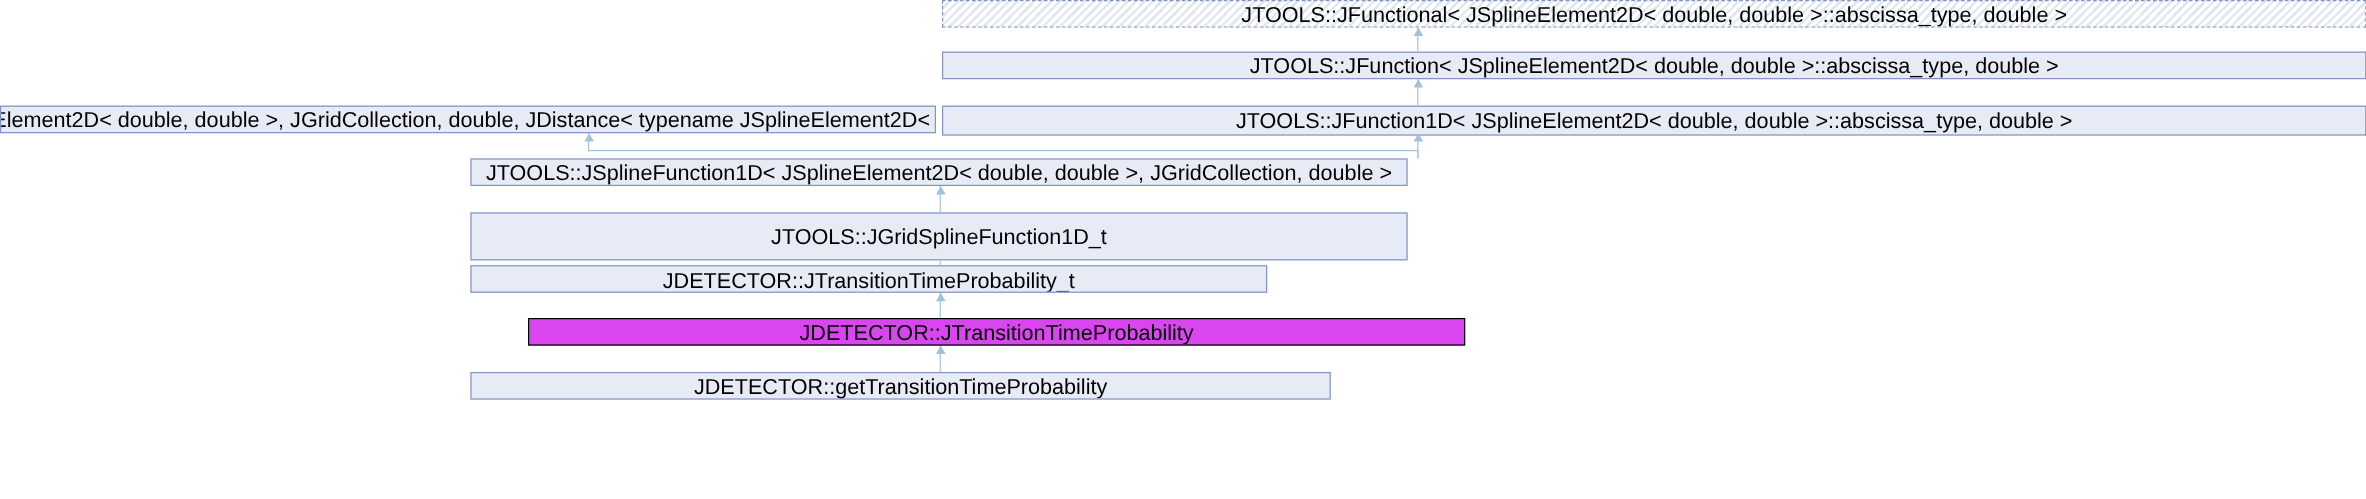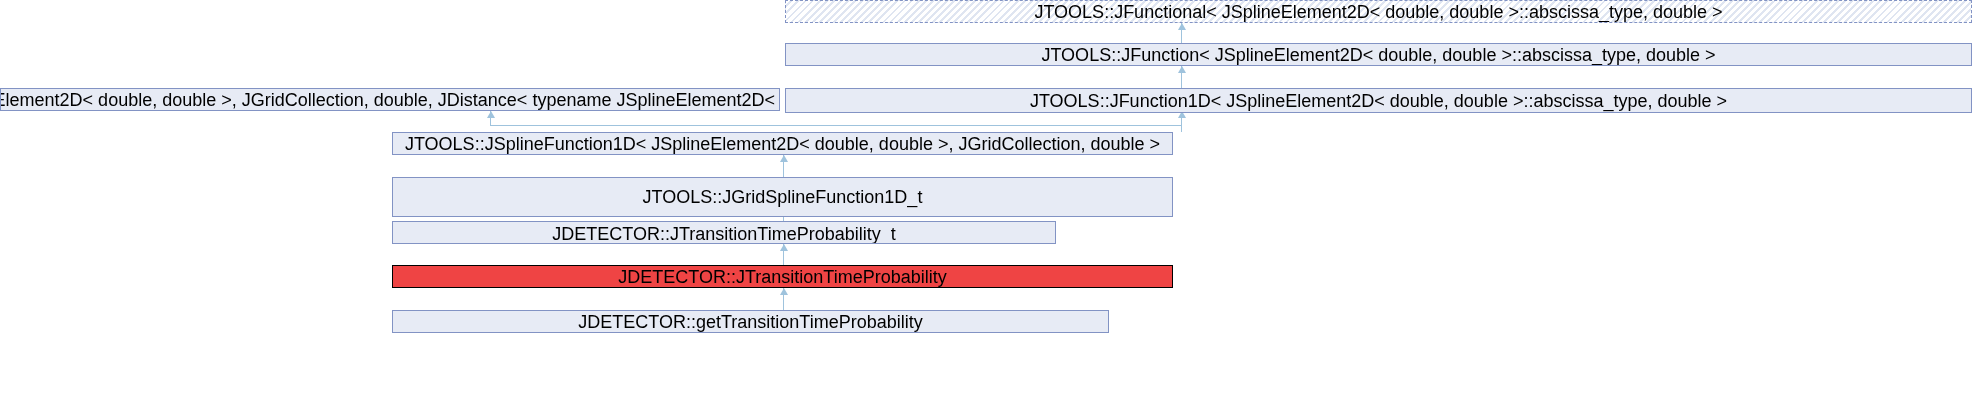--- a/index.html
+++ b/index.html
@@ -45,22 +45,23 @@
   }
 
   
   .node.solid {
     background: #e7ebf5;
     border: 1px solid #8293c4;
   }
 
   
   .node.current {
-    background: #ef4444;
+    background: #d946ef;
     border: 1px solid #000000;
+    margin-left: 48px;
   }
 
   
   .node.dashed {
     border: 1px dashed #8293c4;
     background-color: #ffffff;
     background-image: repeating-linear-gradient(
       -45deg,
       #ffffff 0px,
       #ffffff 3px,

